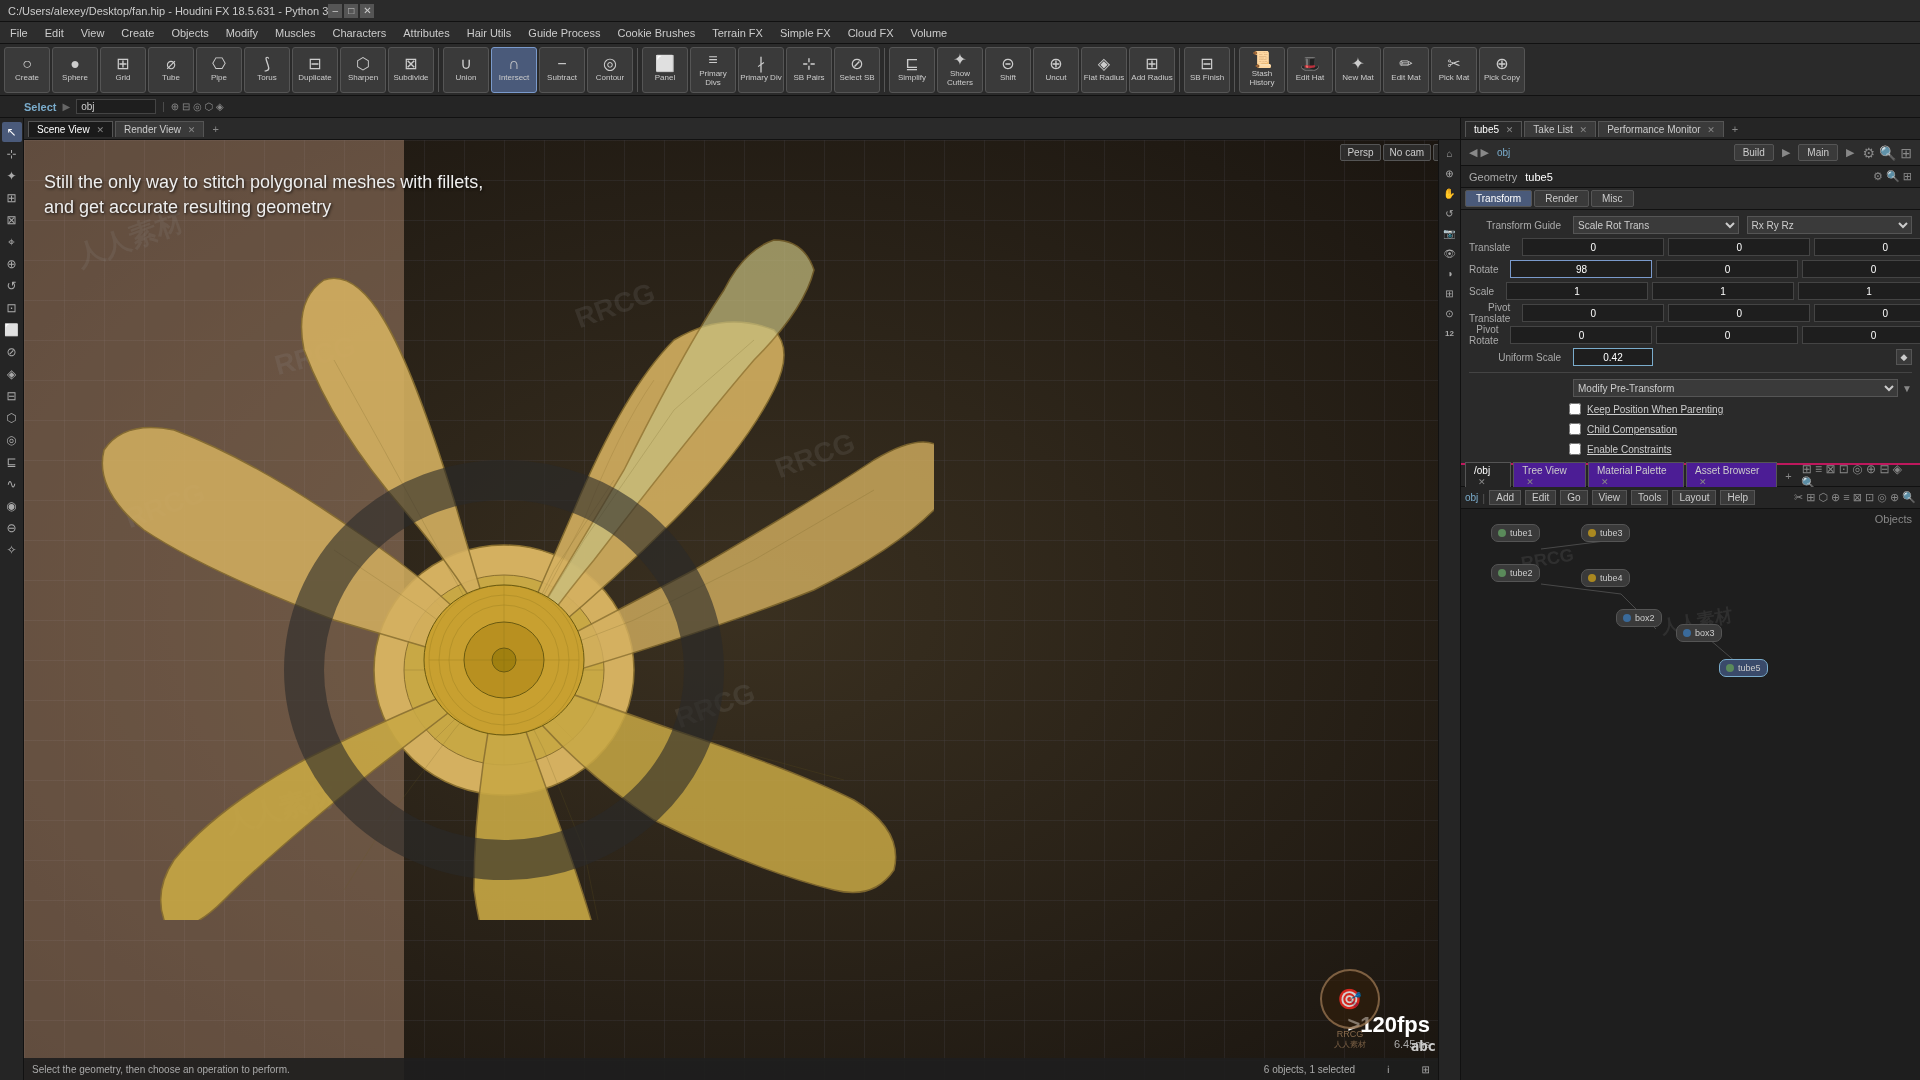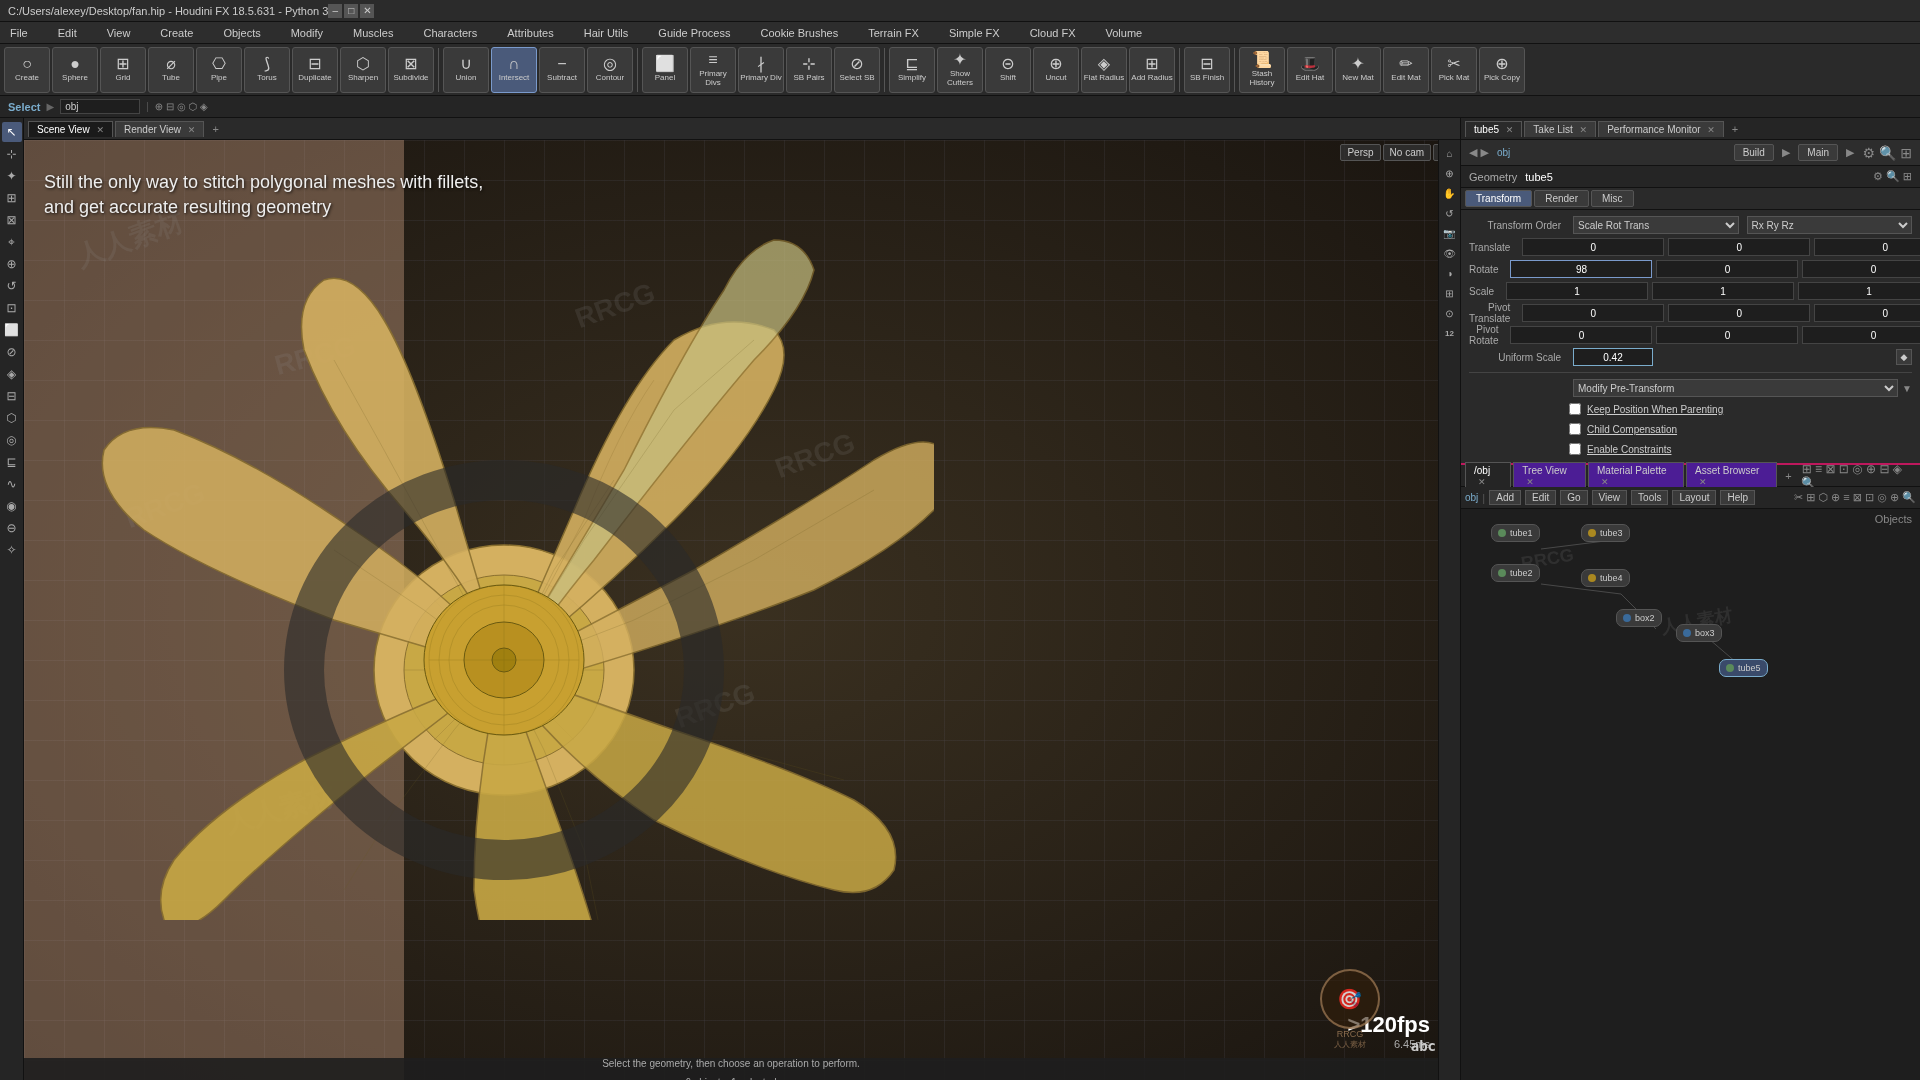--- a/index.html
+++ b/index.html
@@ -32,21 +32,21 @@
       cursor: pointer; display: flex; align-items: center; justify-content: center;
     }
 
     
     #menubar {
       height: 22px;
       background: #2d2d2d;
       display: flex;
       align-items: center;
       padding: 0 4px;
-      gap: 18px;
+      gap: 5px;
       border-bottom: 1px solid #111;
     }
     .menu-item {
       padding: 2px 6px;
       font-size: 11px;
       color: #ccc;
       cursor: pointer;
       border-radius: 2px;
     }
 
@@ -262,22 +262,21 @@
       bottom: 0;
       left: 0;
       right: 22px;
       height: 22px;
       background: rgba(30,30,30,0.9);
       display: flex;
       align-items: center;
       padding: 0 8px;
       font-size: 10px;
       color: #aaa;
-      gap: 4px;
-      flex-direction: column;
+      gap: 32px;
     }
     #fps-display {
       position: absolute;
       bottom: 30px;
       right: 30px;
       text-align: right;
       color: #eee;
     }
     #fps-display .fps { font-size: 22px; font-weight: bold; color: #fff; }
     #fps-display .ms { font-size: 11px; color: #aaa; }
@@ -554,21 +553,21 @@
       font-size: 11px;
       color: #888;
     }
 
     
     #context-bar {
       height: 22px;
       background: #252525;
       display: flex;
       align-items: center;
-      padding: 0 8px;
+      padding: 0 24px;
       gap: 6px;
       border-bottom: 1px solid #111;
       font-size: 10px;
       color: #aaa;
     }
     #context-bar .cb-arrow { color: #666; }
     #context-bar .cb-input {
       background: #1e1e1e;
       border: 1px solid #444;
       color: #ccc;
@@ -972,21 +971,21 @@
 
     <div id="transform-tabs">
       <div class="trans-tab active">Transform</div>
       <div class="trans-tab">Render</div>
       <div class="trans-tab">Misc</div>
     </div>
 
     <div id="transform-props">
 
       <div class="prop-row">
-        <span class="prop-label">Transform Order</span>
+        <span class="prop-label">Transform Guide</span>
         <select class="prop-select">
           <option>Scale Rot Trans</option>
         </select>
         <select class="prop-select" style="margin-left:4px">
           <option>Rx Ry Rz</option>
         </select>
       </div>
 
       <div class="prop-row">
         <span class="prop-label">Translate</span>

